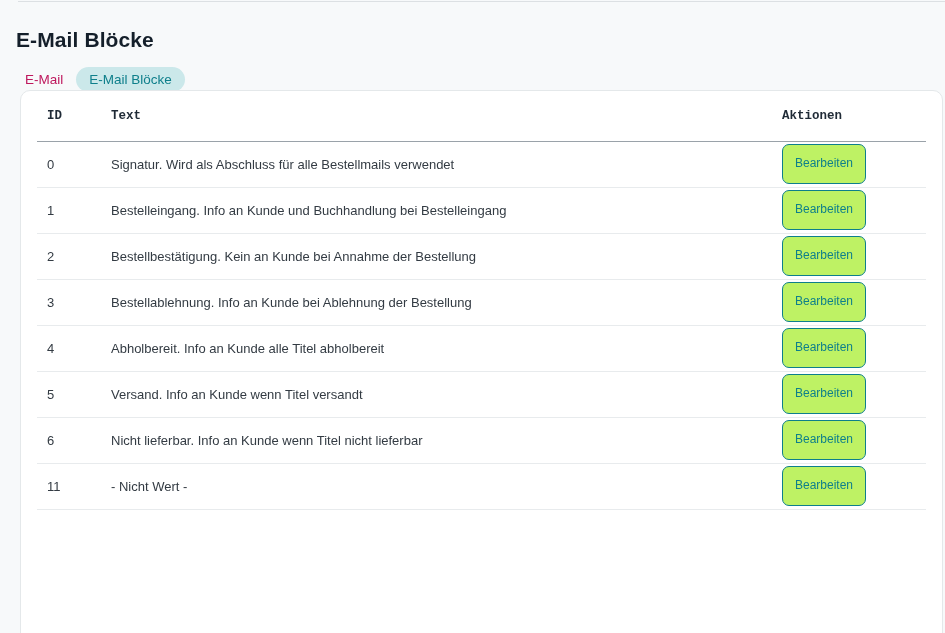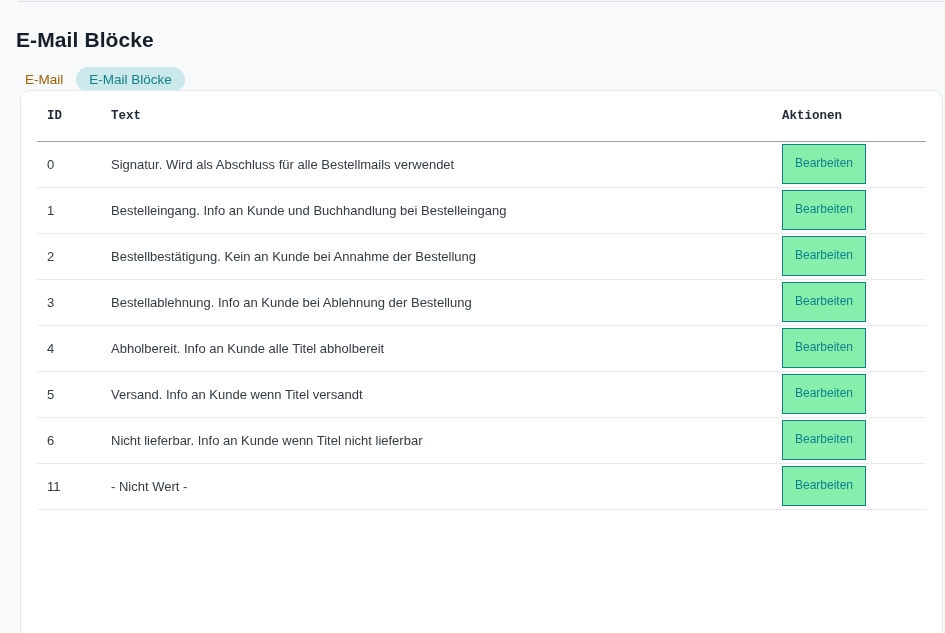--- a/index.html
+++ b/index.html
@@ -22,21 +22,21 @@
     color: #141f2a;
     letter-spacing: 0.1px;
   }
   .tabs {
     display: flex; align-items: center;
     gap: 13px;
     margin: 15px 0 0 9px;
   }
   .tab {
     font-size: 13.5px; font-weight: 500;
-    color: #a16207;
+    color: #be185d;
     padding: 5px 0;
     cursor: pointer;
     border-radius: 14px;
   }
   .tab.active {
     background: #cbe8ea;
     color: #0e7f8b;
     padding: 5px 13px;
   }
   .card {
@@ -73,23 +73,23 @@
     color: #333b43;
     border-bottom: 1px solid #e8ebed;
     padding: 0;
     white-space: nowrap; overflow: hidden;
   }
   .edit-btn {
     display: inline-block;
     font-family: "Liberation Sans", sans-serif;
     font-size: 12px;
     color: #0e7f8b;
-    background: #86efac;
+    background: #bef264;
     border: 1px solid #0e7f8b;
-    border-radius: 0;
+    border-radius: 7px;
     padding: 12px 12px;
     line-height: 1.1;
     cursor: pointer;
   }
 </style>
 </head>
 <body>
 
 <div class="top-divider"></div>
 

